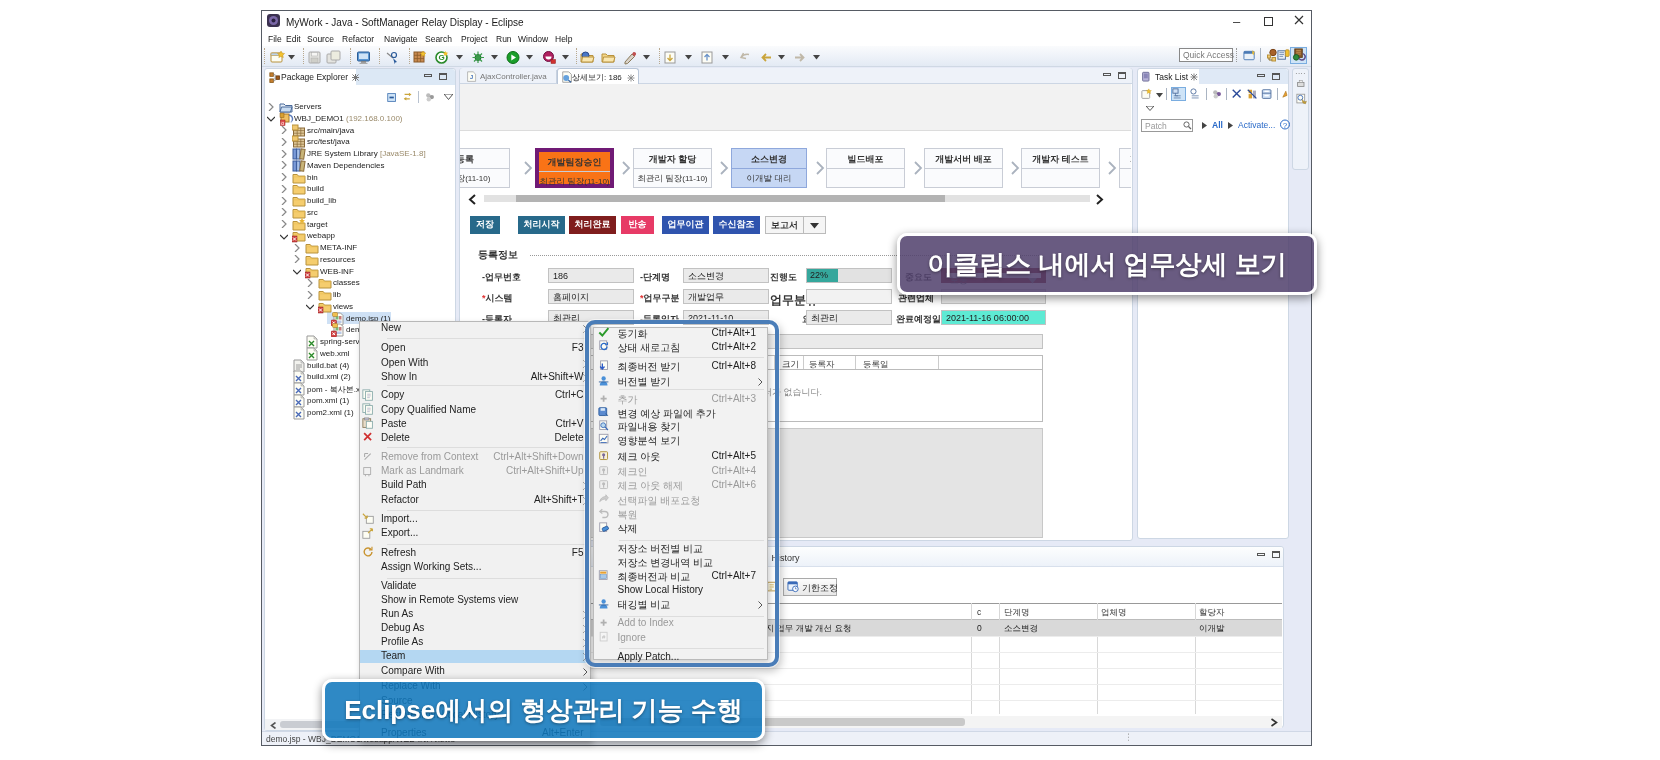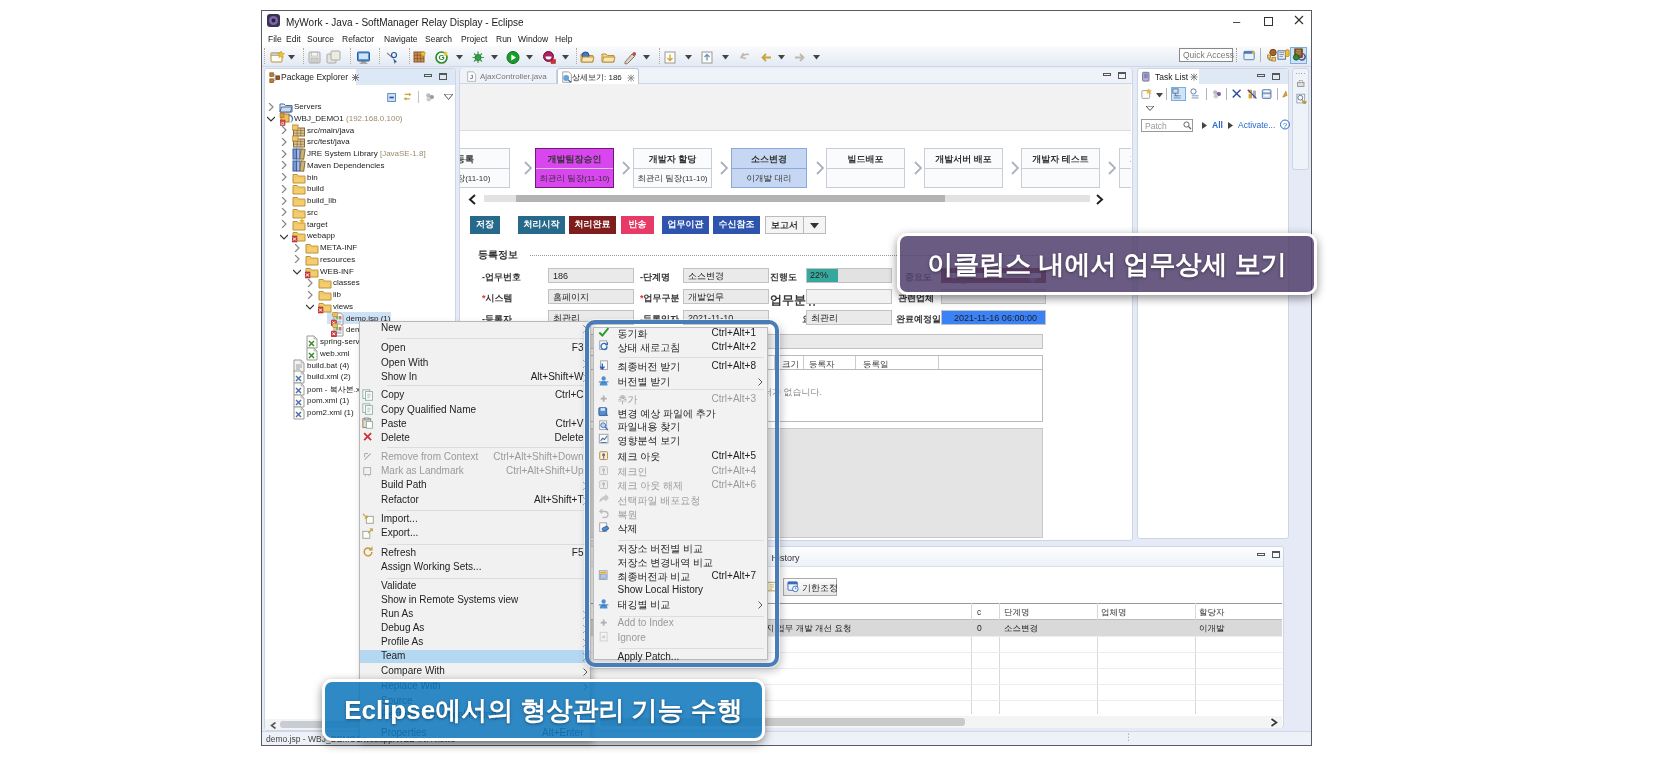--- a/index.html
+++ b/index.html
@@ -634,21 +634,21 @@
       <div style="position:absolute;left:-460px;top:-131px">
 <div class="ab" style="left:420px;top:148px;width:90px;height:40px;border:1px solid #c9cdd6;background:#fafbfd;">
           <div style="height:20px;line-height:20px;text-align:center;font-size:9px;font-weight:bold;color:#333;border-bottom:1px solid #c9cdd6;white-space:nowrap;overflow:hidden">등록</div>
           <div style="height:19px;line-height:19px;text-align:center;font-size:8.5px;color:#333;white-space:nowrap;overflow:hidden">김팀장<span style="font-size:8px">(11-10)</span></div>
         </div>
 <div class="ab" style="left:523px;top:161px">
           <svg width="10" height="14">
             <path d="M2 1 L8 7 L2 13" stroke="#aab2be" stroke-width="1.8" fill="none"></path>
           </svg>
         </div>
-<div class="ab" style="left:535px;top:148px;width:79px;height:40px;border:1px solid #701a75;background:#d946ef;">
+<div class="ab" style="left:535px;top:148px;width:79px;height:40px;border:4px solid #701a75;background:#f97316;">
           <div style="height:20px;line-height:20px;text-align:center;font-size:9px;font-weight:bold;color:#333;border-bottom:1px solid #c9cdd6;white-space:nowrap;overflow:hidden">개발팀장승인</div>
           <div style="height:19px;line-height:19px;text-align:center;font-size:8.5px;color:#333;white-space:nowrap;overflow:hidden">최관리 팀장<span style="font-size:8px">(11-10)</span></div>
         </div>
 <div class="ab" style="left:621px;top:161px">
           <svg width="10" height="14">
             <path d="M2 1 L8 7 L2 13" stroke="#aab2be" stroke-width="1.8" fill="none"></path>
           </svg>
         </div>
 <div class="ab" style="left:633px;top:148px;width:79px;height:40px;border:1px solid #c9cdd6;background:#fafbfd;">
           <div style="height:20px;line-height:20px;text-align:center;font-size:9px;font-weight:bold;color:#333;border-bottom:1px solid #c9cdd6;white-space:nowrap;overflow:hidden">개발자 할당</div>
@@ -747,21 +747,21 @@
 <div class="ab" style="left:806px;top:289px;width:86px;height:15px;background:#f2f2f2;border:1px solid #c2c2c2;line-height:14px;font-size:9px;color:#222;padding-left:4px;white-space:nowrap;overflow:hidden"></div>
 <div class="ab" style="left:898px;top:292px;font-size:9px;color:#333;white-space:nowrap;font-weight:bold;">관련업체</div>
 <div class="ab" style="left:941px;top:289px;width:105px;height:15px;background:#e4e4e4;border:1px solid #c2c2c2;line-height:14px;font-size:9px;color:#222;padding-left:4px;white-space:nowrap;overflow:hidden"></div>
 <div class="ab" style="left:482px;top:313.3px;font-size:9px;color:#333;white-space:nowrap;font-weight:bold;">-등록자</div>
 <div class="ab" style="left:548px;top:310.3px;width:86px;height:15px;background:#eaeaea;border:1px solid #c2c2c2;line-height:14px;font-size:9px;color:#222;padding-left:4px;white-space:nowrap;overflow:hidden">최관리</div>
 <div class="ab" style="left:640px;top:313.3px;font-size:9px;color:#333;white-space:nowrap;font-weight:bold;">-등록일자</div>
 <div class="ab" style="left:683px;top:310.3px;width:86px;height:15px;background:#eaeaea;border:1px solid #c2c2c2;line-height:14px;font-size:9px;color:#222;padding-left:4px;white-space:nowrap;overflow:hidden">2021-11-10</div>
 <div class="ab" style="left:770px;top:313.3px;font-size:9px;color:#333;white-space:nowrap;font-weight:bold;margin-left:32px;">요청자</div>
 <div class="ab" style="left:806px;top:310.3px;width:86px;height:15px;background:#eaeaea;border:1px solid #c2c2c2;line-height:14px;font-size:9px;color:#222;padding-left:4px;white-space:nowrap;overflow:hidden">최관리</div>
 <div class="ab" style="left:896px;top:313.3px;font-size:9px;color:#333;white-space:nowrap;font-weight:bold;">완료예정일</div>
-<div class="ab" style="left:941px;top:310.3px;width:105px;height:15px;background:#3b82f6;border:1px solid #c2c2c2;line-height:14px;font-size:9px;color:#222;padding-left:12px;white-space:nowrap;overflow:hidden">2021-11-16 06:00:00</div>
+<div class="ab" style="left:941px;top:310.3px;width:105px;height:15px;background:#5eead4;border:1px solid #c2c2c2;line-height:14px;font-size:9px;color:#222;padding-left:4px;white-space:nowrap;overflow:hidden">2021-11-16 06:00:00</div>
 <div class="ab" style="left:482px;top:333.5px;width:561px;height:15px;background:#eaeaea;border:1px solid #c2c2c2;line-height:14px;font-size:9px;color:#222;padding-left:4px;white-space:nowrap;overflow:hidden"></div>
 <div class="ab" style="left:482px;top:355px;width:561px;height:67px;background:#fff;border:1px solid #bbb;"></div>
 <div class="ab" style="left:482px;top:355px;width:561px;height:15px;border-bottom:1px solid #bbb;"></div>
 <div class="ab" style="left:774px;top:356px;width:1px;height:13px;border-left:1px solid #ccc"></div>
 <div class="ab" style="left:803px;top:356px;width:1px;height:13px;border-left:1px solid #ccc"></div>
 <div class="ab" style="left:855px;top:356px;width:1px;height:13px;border-left:1px solid #ccc"></div>
 <div class="ab" style="left:938px;top:356px;width:1px;height:13px;border-left:1px solid #ccc"></div>
 <div class="ab" style="left:782px;top:358.5px;font-size:8.5px;color:#333;white-space:nowrap;">크기</div>
 <div class="ab" style="left:809px;top:358.5px;font-size:8.5px;color:#333;white-space:nowrap;">등록자</div>
 <div class="ab" style="left:863px;top:358.5px;font-size:8.5px;color:#333;white-space:nowrap;">등록일</div>

